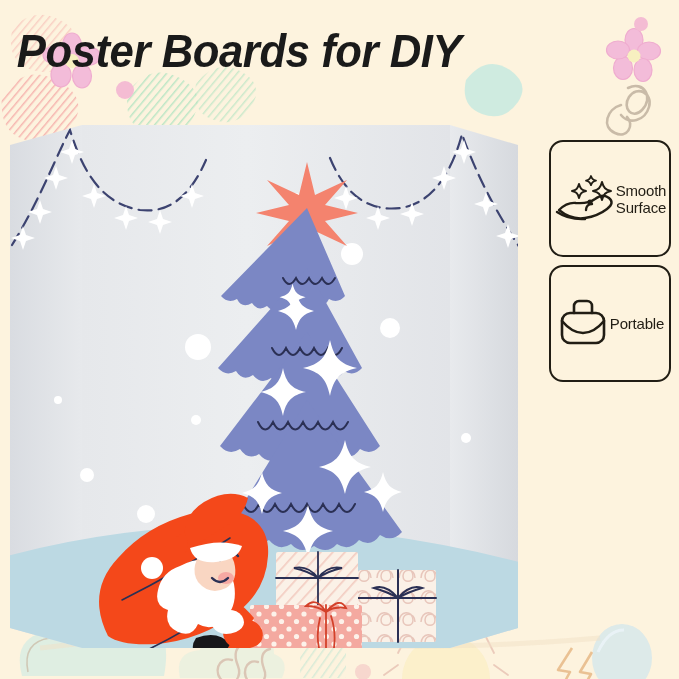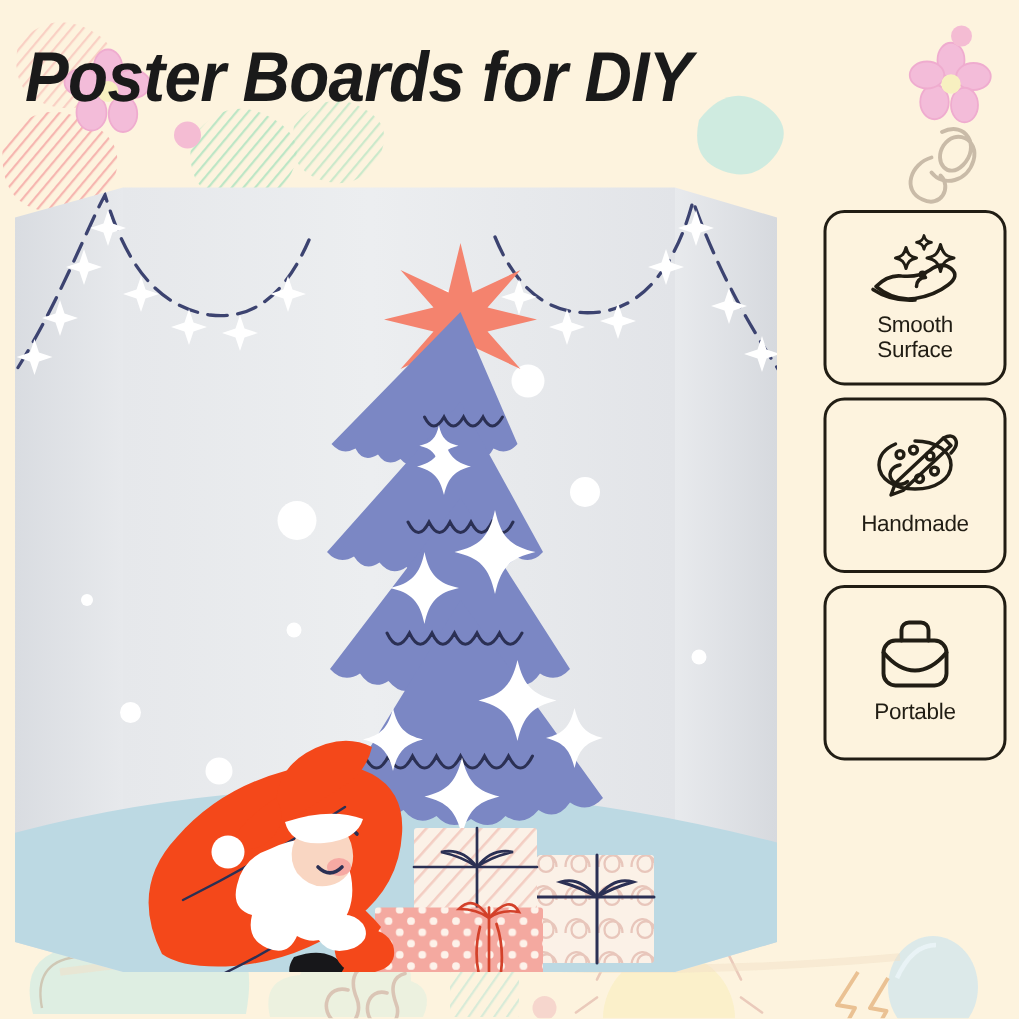--- a/index.html
+++ b/index.html
@@ -34,21 +34,21 @@
   
   .badges{
     position:absolute; right:8px; top:140px;
     width:122px; display:flex; flex-direction:column; gap:8px; z-index:8;
   }
   .badge{
     border:2px solid #211d14;
     border-radius:14px;
     background:#fdf3de;
     height:117px;
-    display:flex; flex-direction:column;
+    display:flex; flex-direction:row;
     align-items:center; justify-content:center;
     padding:6px 4px 8px;
   }
   .badge-ico{ height:52px; display:flex; align-items:center; justify-content:center; }
   .badge-label{
     margin-top:4px;
     font-size:15px; line-height:1.12;
     color:#211d14; text-align:center;
     letter-spacing:-0.2px;
   }
@@ -421,38 +421,20 @@
           <path d="M25 10 c1.2 4.6 2.6 6 7 7 c-4.4 1 -5.8 2.4 -7 7 c-1.2 -4.6 -2.6 -6 -7 -7 c4.4 -1 5.8 -2.4 7 -7z" stroke-width="2"></path>
           <path d="M37 2 c0.8 3 1.8 4 5 4.6 c-3.2 0.6 -4.2 1.6 -5 4.6 c-0.8 -3 -1.8 -4 -5 -4.6 c3.2 -0.6 4.2 -1.6 5 -4.6z" stroke-width="1.8"></path>
         </svg>
       </div>
       <div class="badge-label">
         <span>Smooth</span>
         <span class="l2">Surface</span>
       </div>
     </div>
 
-    <div class="badge">
-      <div class="badge-ico">
-        <svg width="60" height="48" viewBox="0 0 60 48" fill="none" stroke="#211d14" stroke-width="2.3" stroke-linecap="round" stroke-linejoin="round">
-          <path d="M30 6 c14 0 24 7 24 16 c0 9 -10 16 -24 16 c-14 0 -24 -7 -24 -16 c0 -6 4 -11 11 -14"></path>
-          <path d="M20 22 c-5 1 -8 5 -6 9 c2 4 8 5 11 2"></path>
-          <circle cx="20" cy="15" r="2.6"></circle>
-          <circle cx="29" cy="12" r="2.6"></circle>
-          <circle cx="40" cy="16" r="2.6"></circle>
-          <circle cx="43" cy="26" r="2.6"></circle>
-          <circle cx="33" cy="31" r="2.6"></circle>
-          <path d="M49 4 l5 5 l-32 30 l-8 3 l3 -8z"></path>
-          <path d="M49 4 q6 -3 8 1 q2 4 -3 9"></path>
-        </svg>
-      </div>
-      <div class="badge-label">
-        <span>Handmade</span>
-      </div>
-    </div>
 
 
     <div class="badge">
       <div class="badge-ico">
         <svg width="54" height="48" viewBox="0 0 54 48" fill="none" stroke="#211d14" stroke-width="2.6" stroke-linecap="round" stroke-linejoin="round">
           <rect x="6" y="14" width="42" height="30" rx="8"></rect>
           <path d="M18 14 l0 -7 a5 5 0 0 1 5 -5 l8 0 a5 5 0 0 1 5 5 l0 7"></path>
           <path d="M6 22 q10 12 21 12 q11 0 21 -12"></path>
         </svg>
       </div>

